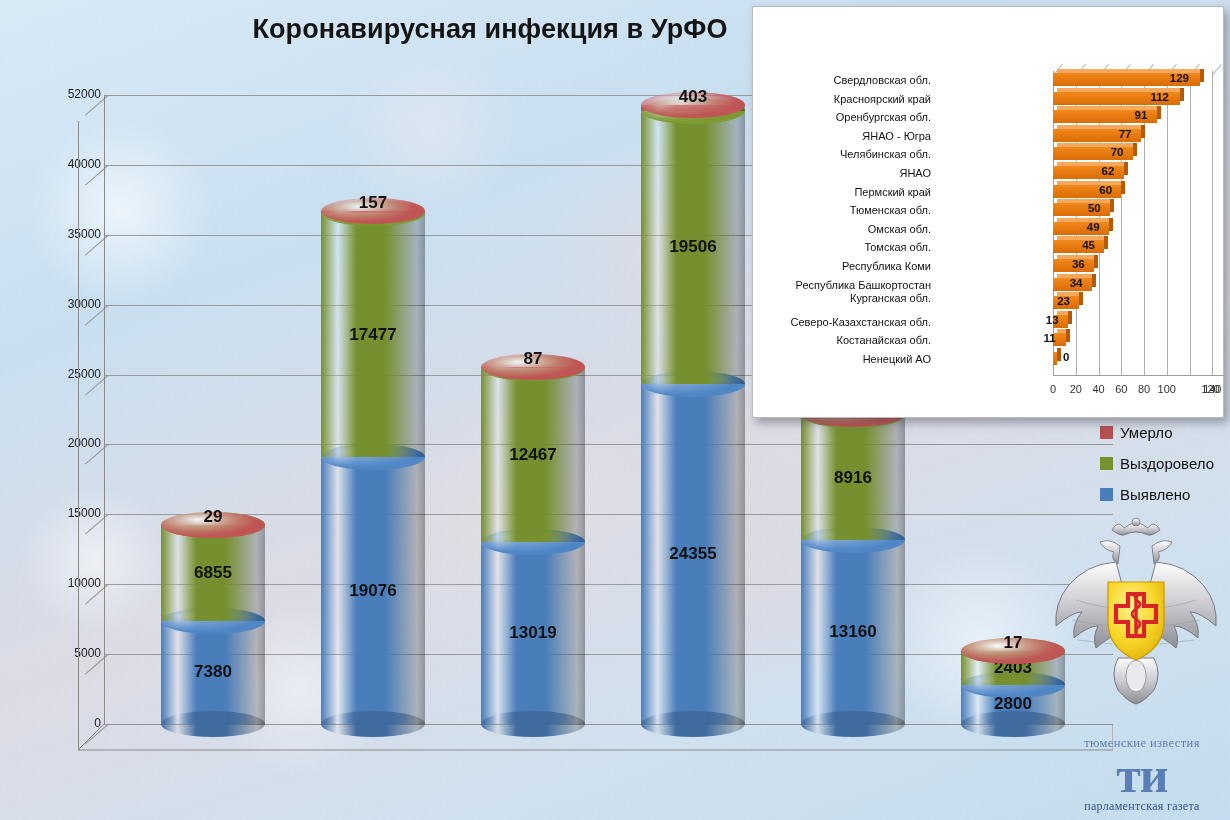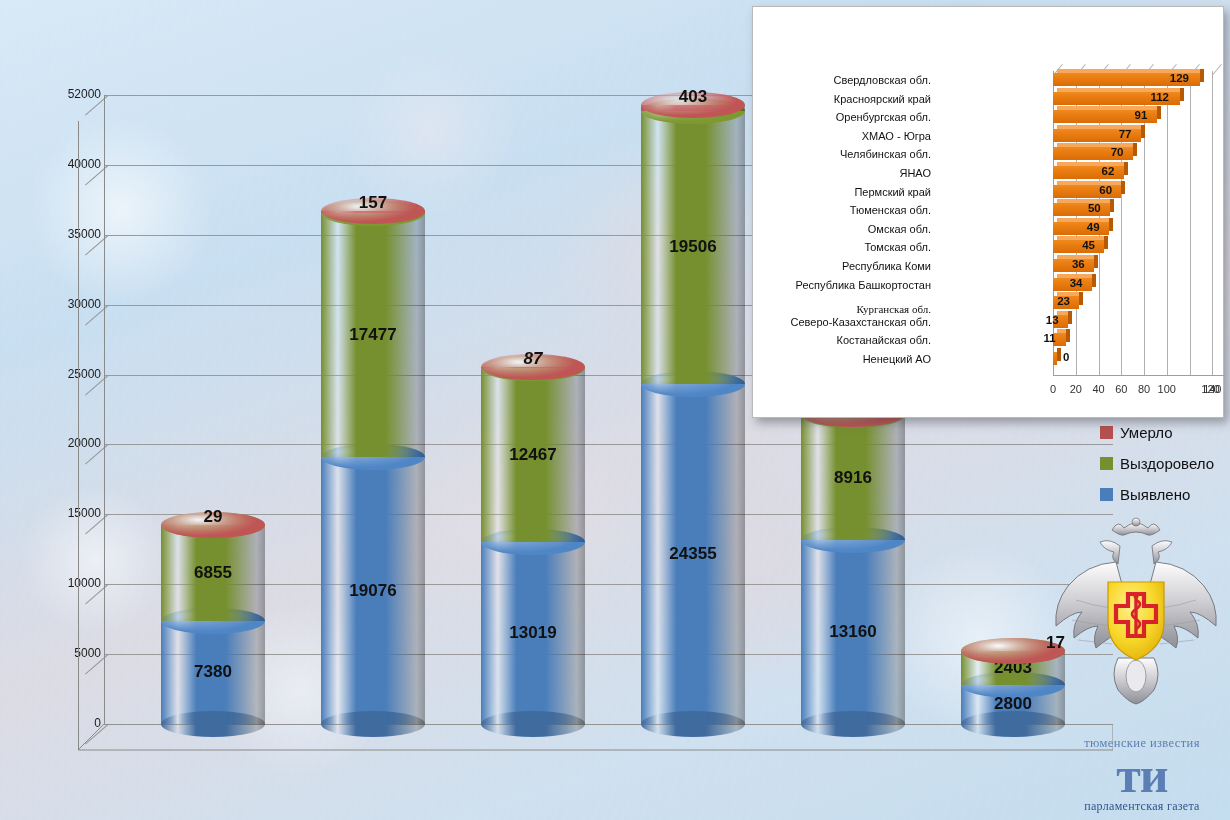--- a/index.html
+++ b/index.html
@@ -195,20 +195,21 @@
     font-family: "Liberation Serif", serif;
     font-size: 12px; color: #30548c; text-align: center; letter-spacing: .3px;
   }
 </style>
 </head>
 <body>
 
 <div id="bg"></div>
 
 <div id="title-wrap">
+  <div id="main-title">Коронавирусная инфекция в УрФО</div>
 </div>
 
 <div id="plot">
   <div id="grid-layer">
       <div class="gridline" style="top: 629px;">
         <div class="riser"></div>
         <div class="ytick">0</div>
       </div>
       <div class="gridline" style="top: 559.111px;">
         <div class="riser"></div>
@@ -297,21 +298,21 @@
           <div class="val" style="top: 80.9883px;">13019</div>
         </div>
         <div class="seg" style="bottom: 181.977px; height: 174.261px;">
           <div class="body" style="background: linear-gradient(90deg, rgb(118, 144, 47) 0%, rgba(255, 255, 255, 0.133) 16%, rgb(118, 144, 47) 34%, rgb(118, 144, 47) 62%, rgba(0, 0, 0, 0.2) 92%, rgba(0, 0, 0, 0.333) 100%);"></div>
           <div class="cap" style="background: radial-gradient(at 36% 30%, rgba(255, 255, 255, 0.333), rgb(118, 144, 47) 62%); filter: brightness(1.06);"></div>
           <div class="val" style="top: 77.1305px;">12467</div>
         </div>
         <div class="seg" style="bottom: 356.238px; height: 1.21607px;">
           <div class="body" style="background: linear-gradient(90deg, rgb(181, 80, 80) 0%, rgba(255, 255, 255, 0.133) 16%, rgb(181, 80, 80) 34%, rgb(181, 80, 80) 62%, rgba(0, 0, 0, 0.2) 92%, rgba(0, 0, 0, 0.333) 100%);"></div>
           <div class="cap" style="background: radial-gradient(at 36% 30%, rgba(255, 255, 255, 0.333), rgb(181, 80, 80) 62%); filter: brightness(1.06);"></div>
-          <div class="cap-val" style="top: -18px; font-style: italic;">87</div>
+          <div class="cap-val" style="top: -18px;">87</div>
         </div>
       </div>
       <div class="bar" style="left: 563px;">
         <div class="seg" style="bottom: 0px; height: 340.429px;">
           <div class="body" style="background: linear-gradient(90deg, rgb(74, 126, 187) 0%, rgba(255, 255, 255, 0.133) 16%, rgb(74, 126, 187) 34%, rgb(74, 126, 187) 62%, rgba(0, 0, 0, 0.2) 92%, rgba(0, 0, 0, 0.333) 100%);"></div>
           <div class="bot" style="background: linear-gradient(90deg, rgb(74, 126, 187) 0%, rgba(255, 255, 255, 0.133) 16%, rgb(74, 126, 187) 34%, rgb(74, 126, 187) 62%, rgba(0, 0, 0, 0.2) 92%, rgba(0, 0, 0, 0.333) 100%); filter: brightness(0.85);"></div>
           <div class="cap" style="background: radial-gradient(at 36% 30%, rgba(255, 255, 255, 0.333), rgb(74, 126, 187) 62%); filter: brightness(1.06);"></div>
           <div class="val" style="top: 160.214px;">24355</div>
         </div>
         <div class="seg" style="bottom: 340.429px; height: 272.651px;">
@@ -351,21 +352,21 @@
           <div class="val" style="top: 9.56889px;">2800</div>
         </div>
         <div class="seg" style="bottom: 39.1378px; height: 33.5886px;">
           <div class="body" style="background: linear-gradient(90deg, rgb(118, 144, 47) 0%, rgba(255, 255, 255, 0.133) 16%, rgb(118, 144, 47) 34%, rgb(118, 144, 47) 62%, rgba(0, 0, 0, 0.2) 92%, rgba(0, 0, 0, 0.333) 100%);"></div>
           <div class="cap" style="background: radial-gradient(at 36% 30%, rgba(255, 255, 255, 0.333), rgb(118, 144, 47) 62%); filter: brightness(1.06);"></div>
           <div class="val" style="top: 6.7943px;">2403</div>
         </div>
         <div class="seg" style="bottom: 72.7264px; height: 0.237622px;">
           <div class="body" style="background: linear-gradient(90deg, rgb(181, 80, 80) 0%, rgba(255, 255, 255, 0.133) 16%, rgb(181, 80, 80) 34%, rgb(181, 80, 80) 62%, rgba(0, 0, 0, 0.2) 92%, rgba(0, 0, 0, 0.333) 100%);"></div>
           <div class="cap" style="background: radial-gradient(at 36% 30%, rgba(255, 255, 255, 0.333), rgb(181, 80, 80) 62%); filter: brightness(1.06);"></div>
-          <div class="cap-val" style="top: -18px; text-align: right;">17</div>
+          <div class="cap-val" style="top: -18px;">17</div>
         </div>
       </div>
     </div>
   <div id="labels-layer"></div>
 </div>
 
 <div id="legend">
     <div class="leg-row">
       <span class="leg-swatch" style="background: rgb(181, 80, 80);"></span>
       <span class="leg-label">Умерло</span>
@@ -430,21 +431,21 @@
         <div class="ib-side"></div>
       </div>
       <div class="ival" style="left: 397.456px; top: 25.6px;">112</div>
       <div class="ibar-label" style="top: 46.2px;">Оренбургская обл.</div>
       <div class="ibar" style="left: 300px; top: 45.2px; width: 103.558px;">
         <div class="ib-face"></div>
         <div class="ib-top2"></div>
         <div class="ib-side"></div>
       </div>
       <div class="ival" style="left: 381.558px; top: 44.2px;">91</div>
-      <div class="ibar-label" style="top: 64.8px;">ХМАО - Югра</div>
+      <div class="ibar-label" style="top: 64.8px;">ЯНАО - Югра</div>
       <div class="ibar" style="left: 300px; top: 63.8px; width: 87.626px;">
         <div class="ib-face"></div>
         <div class="ib-top2"></div>
         <div class="ib-side"></div>
       </div>
       <div class="ival" style="left: 365.626px; top: 62.8px;">77</div>
       <div class="ibar-label" style="top: 83.4px;">Челябинская обл.</div>
       <div class="ibar" style="left: 300px; top: 82.4px; width: 79.66px;">
         <div class="ib-face"></div>
         <div class="ib-top2"></div>
@@ -493,21 +494,21 @@
         <div class="ib-side"></div>
       </div>
       <div class="ival" style="left: 318.968px; top: 193px;">36</div>
       <div class="ibar-label" style="top: 213.6px;">Республика Башкортостан</div>
       <div class="ibar" style="left: 300px; top: 212.6px; width: 38.692px;">
         <div class="ib-face"></div>
         <div class="ib-top2"></div>
         <div class="ib-side"></div>
       </div>
       <div class="ival" style="left: 316.692px; top: 211.6px;">34</div>
-      <div class="ibar-label" style="top: 238px; font-family: Liberation Serif, serif;">Курганская обл.</div>
+      <div class="ibar-label" style="top: 227px;">Курганская обл.</div>
       <div class="ibar" style="left: 300px; top: 231.2px; width: 26.174px;">
         <div class="ib-face"></div>
         <div class="ib-top2"></div>
         <div class="ib-side"></div>
       </div>
       <div class="ival" style="left: 304.174px; top: 230.2px;">23</div>
       <div class="ibar-label" style="top: 250.8px;">Северо-Казахстанская обл.</div>
       <div class="ibar" style="left: 300px; top: 249.8px; width: 14.794px;">
         <div class="ib-face"></div>
         <div class="ib-top2"></div>

